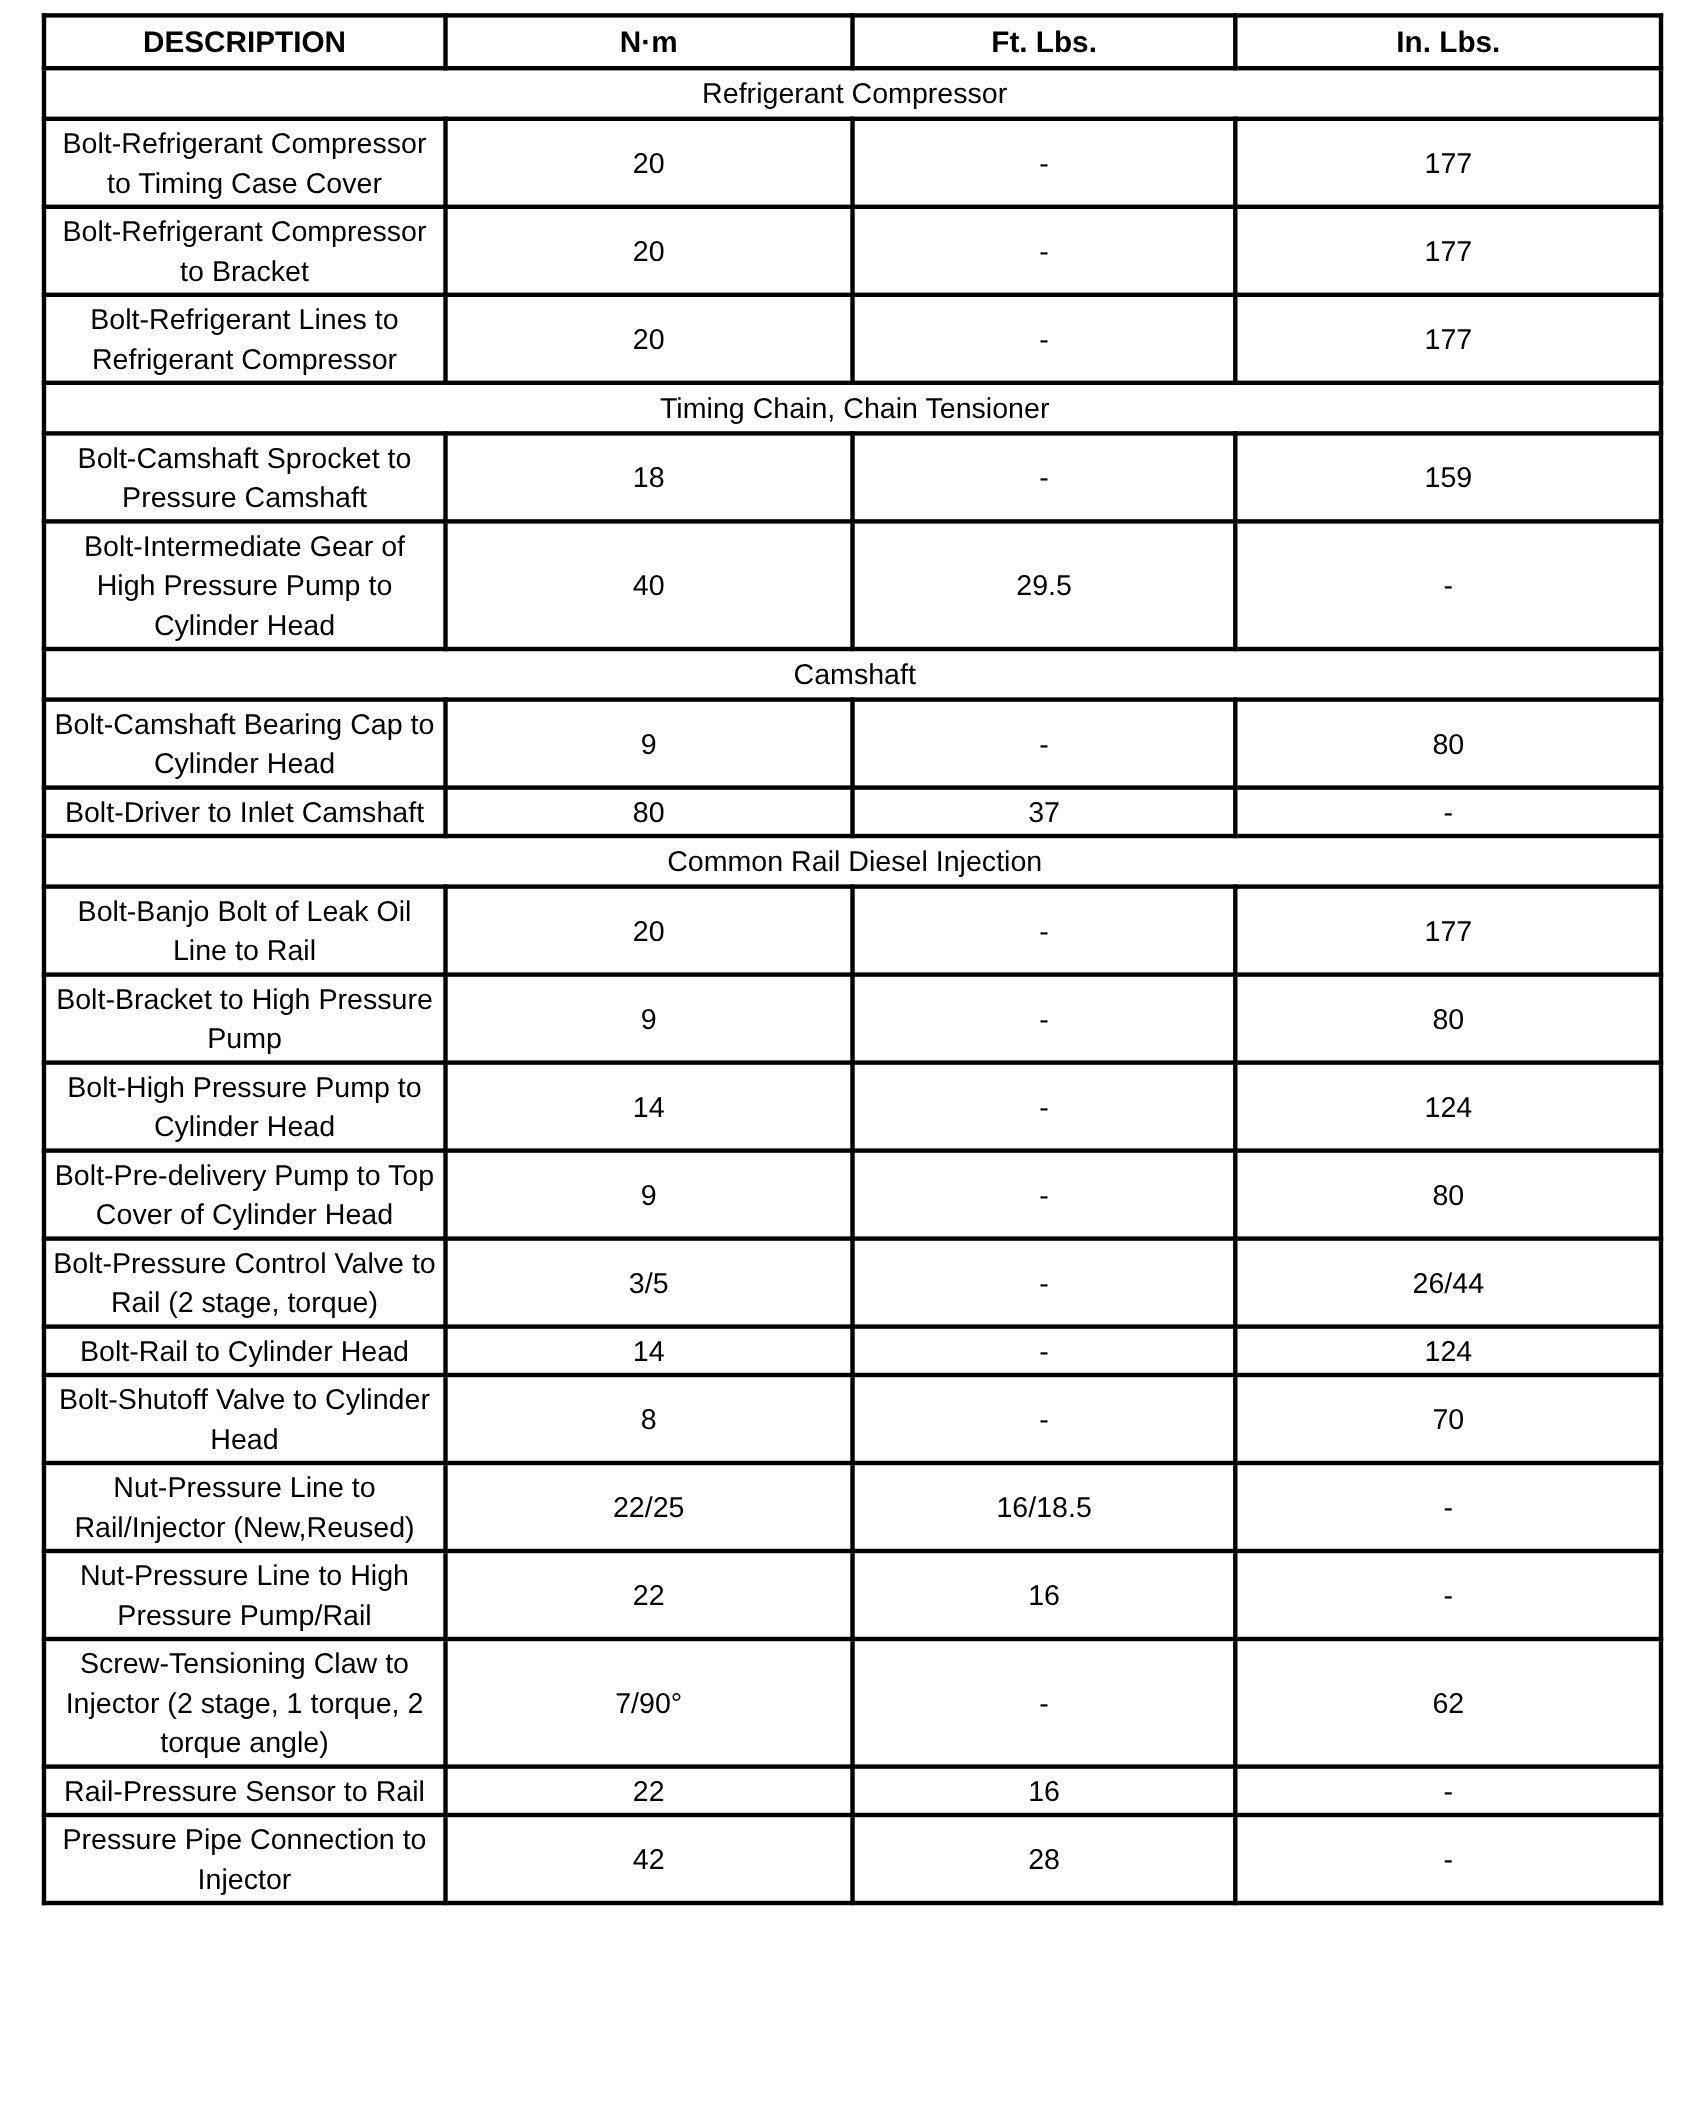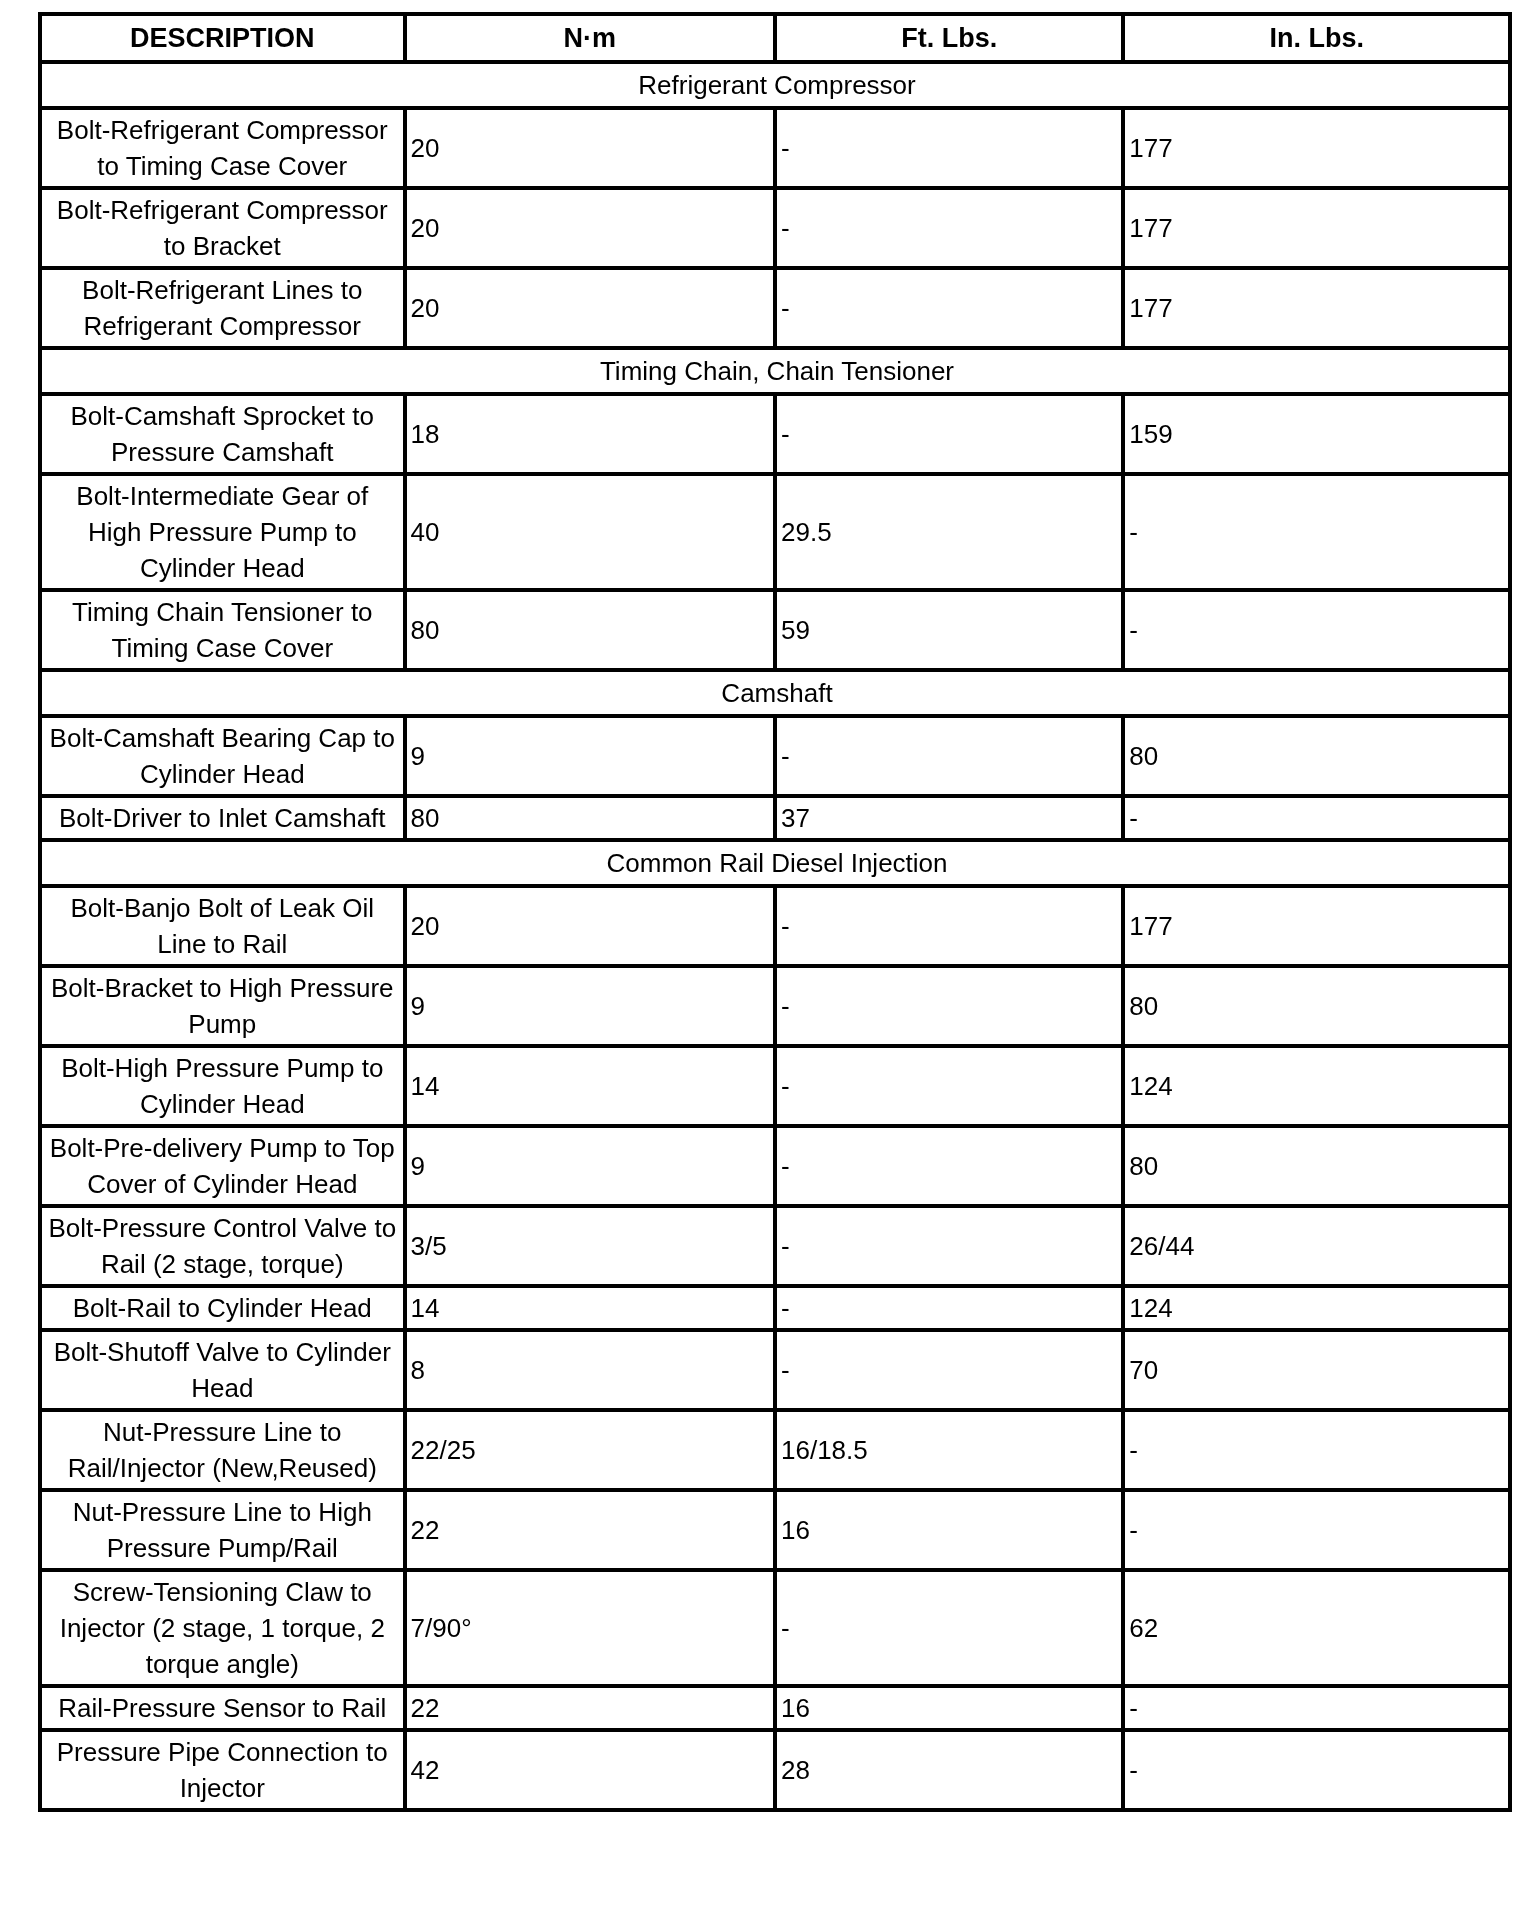--- a/index.html
+++ b/index.html
@@ -43,21 +43,21 @@
   }
   td.section-cell {
     text-align: center;
     padding: 3px 4px 3px 8px;
   }
   td.desc-cell {
     text-align: center;
     padding: 2px 6px;
   }
   td.value-cell {
-    text-align: left;
+    text-align: center;
   }
 </style>
 </head>
 <body>
 
 <table class="torque-table">
   <colgroup>
     <col style="width:24.8%">
     <col style="width:25.2%">
     <col style="width:23.7%">
@@ -102,26 +102,20 @@
         <td class="value-cell">-</td>
         <td class="value-cell">159</td>
       </tr>
       <tr>
         <td class="desc-cell">Bolt-Intermediate Gear of High Pressure Pump to Cylinder Head</td>
         <td class="value-cell">40</td>
         <td class="value-cell">29.5</td>
         <td class="value-cell">-</td>
       </tr>
       <tr>
-        <td class="desc-cell">Timing Chain Tensioner to Timing Case Cover</td>
-        <td class="value-cell">80</td>
-        <td class="value-cell">59</td>
-        <td class="value-cell">-</td>
-      </tr>
-      <tr>
         <td colspan="4" class="section-cell">Camshaft</td>
       </tr>
       <tr>
         <td class="desc-cell">Bolt-Camshaft Bearing Cap to Cylinder Head</td>
         <td class="value-cell">9</td>
         <td class="value-cell">-</td>
         <td class="value-cell">80</td>
       </tr>
       <tr>
         <td class="desc-cell">Bolt-Driver to Inlet Camshaft</td>

